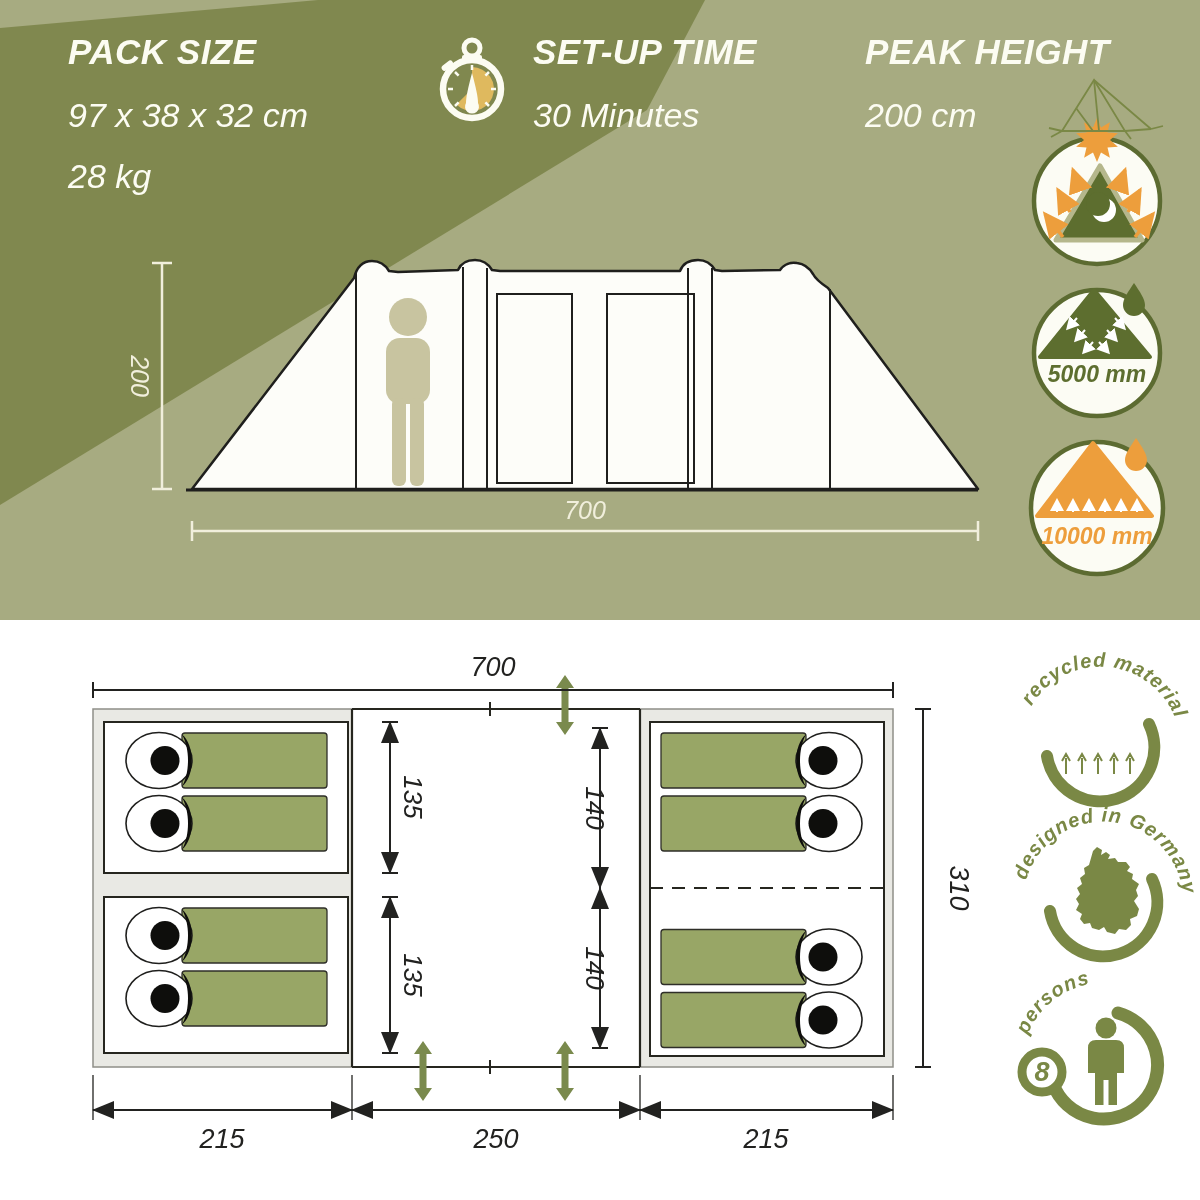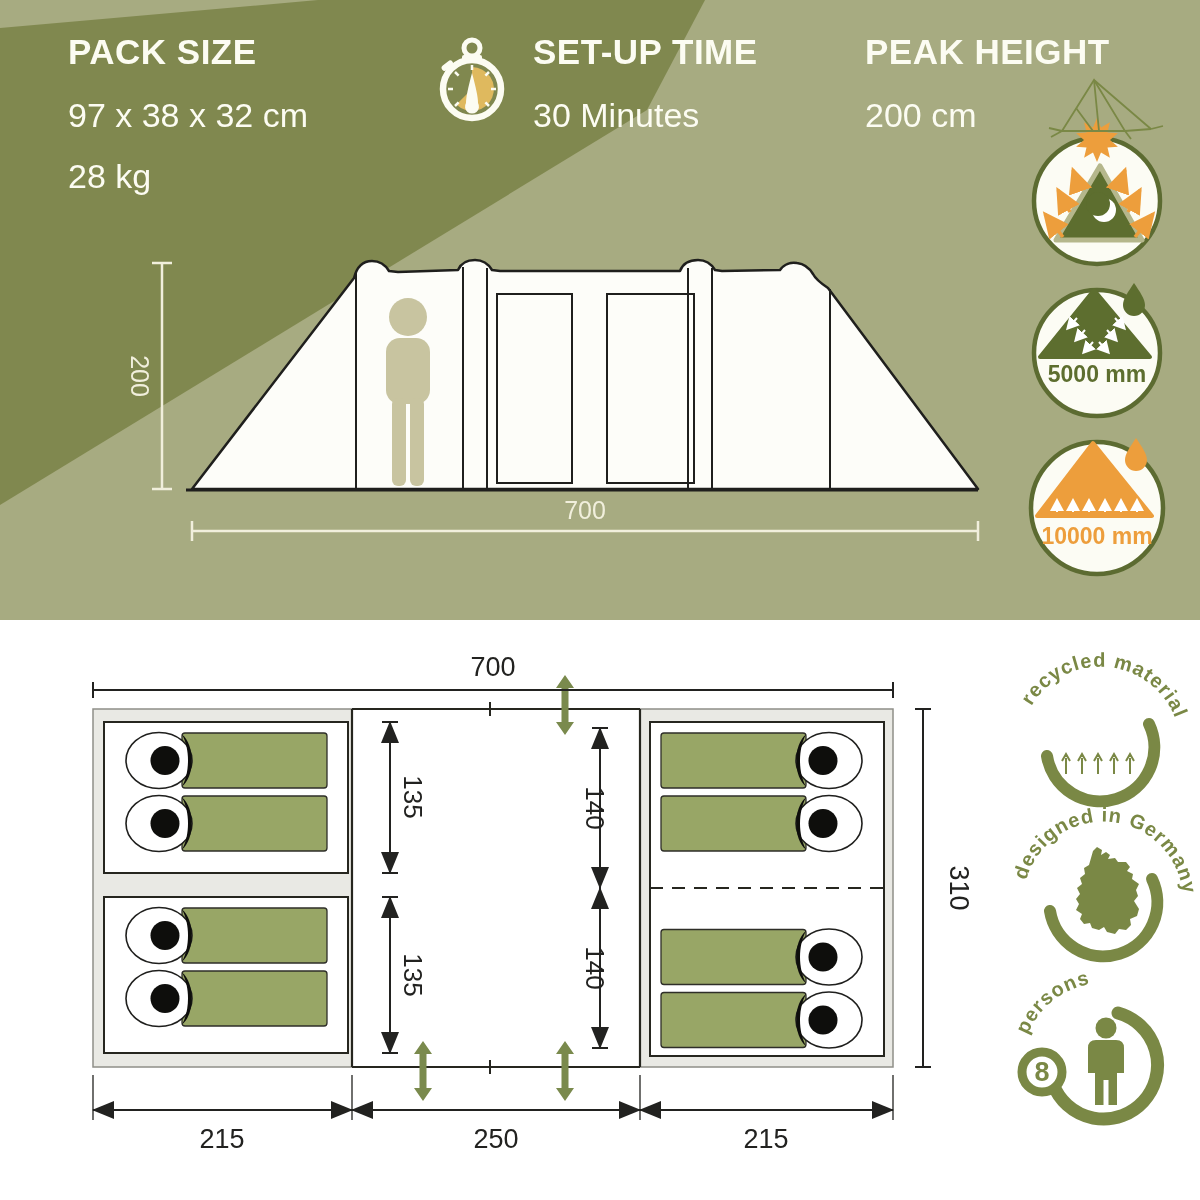--- a/index.html
+++ b/index.html
@@ -1,17 +1,17 @@
 <!DOCTYPE html>
 <html><head>
 <meta charset="utf-8">
 <style>
   html,body{margin:0;padding:0;background:#ffffff;}
   .stage{position:relative;width:1200px;height:1200px;background:#ffffff;overflow:hidden;
-         font-family:"Liberation Sans", sans-serif;}
+         font-family:"Liberation Sans", sans-serif;font-style:italic;}
   svg{position:absolute;left:0;top:0;display:block;}
   text{font-family:"Liberation Sans", sans-serif;}
   .ttl{font-weight:bold;font-size:35px;fill:#FCFCF2;letter-spacing:.5px;}
   .val{font-size:34px;fill:#FCFCF2;}
   .dimtop{font-size:25px;fill:#F1EFDC;}
   .dimplan{font-size:27px;fill:#222220;}
   .dimplansm{font-size:26px;fill:#222220;}
   .badgetxt{font-weight:bold;font-size:20px;fill:#7A8845;letter-spacing:1px;}
   .wc-green{font-weight:bold;font-size:23px;fill:#5D6E2F;}
   .wc-orange{font-weight:bold;font-size:23px;fill:#ED9E3C;}

